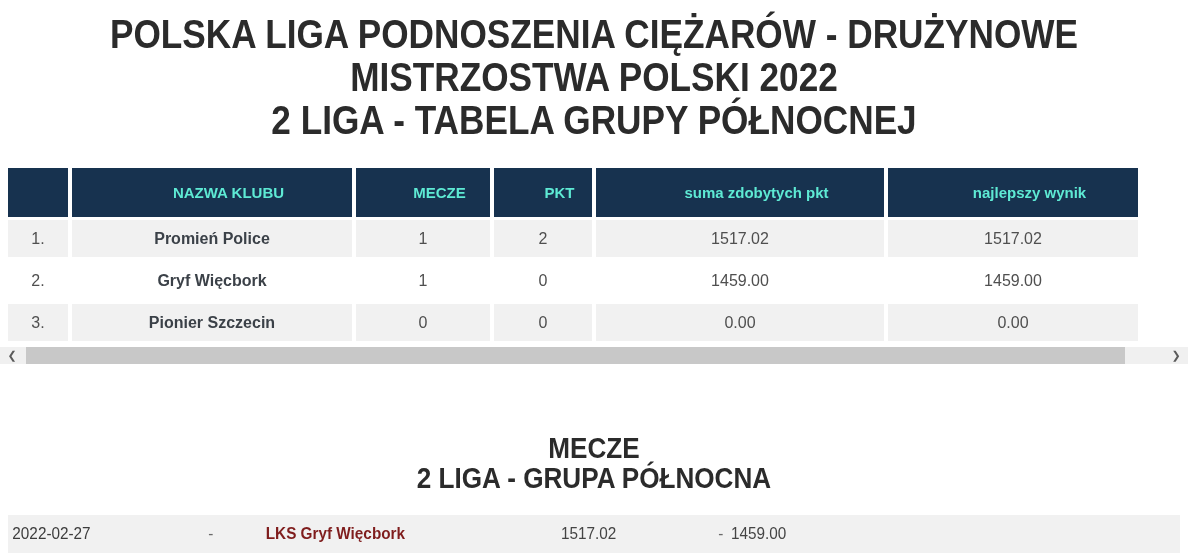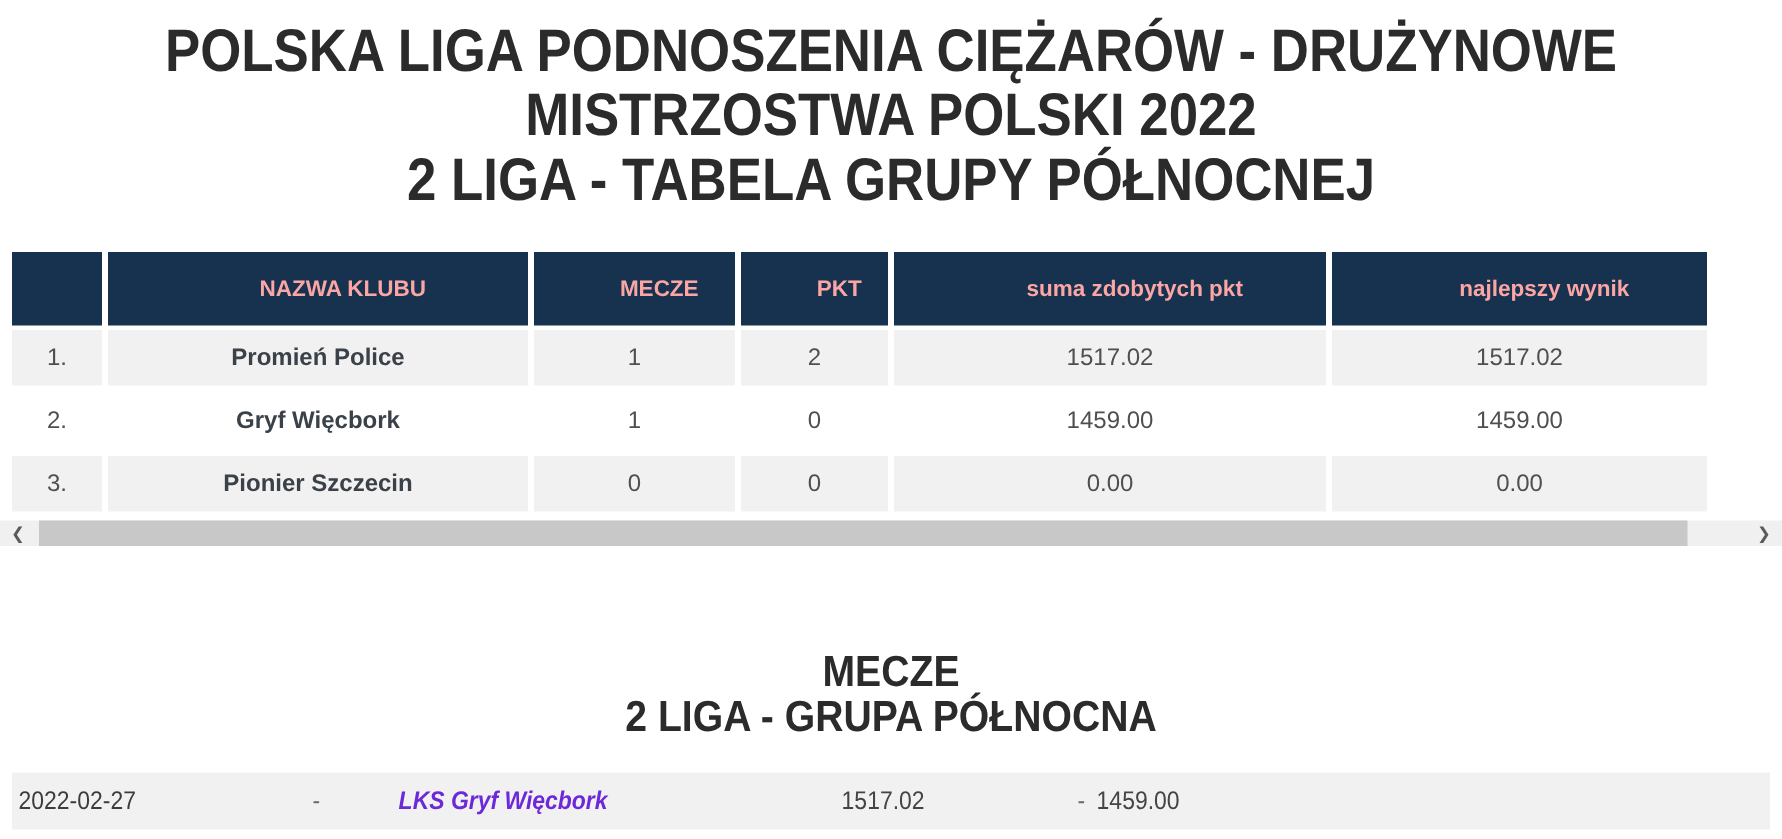--- a/index.html
+++ b/index.html
@@ -15,21 +15,21 @@
   .s-row{display:flex;gap:4px;}
   .s-row.thead{margin-bottom:3px;}
   .s-row.trow{margin-bottom:5px;}
   .cell{display:flex;align-items:center;justify-content:center;box-sizing:border-box;}
   .c0{width:60px;}
   .c1{width:280px;}
   .c2{width:134px;}
   .c3{width:98px;}
   .c4{width:288px;}
   .c5{width:250px;}
-  .thead .cell{background:#17324f;color:#fca5a5;font-weight:bold;font-size:15px;height:49px;padding-left:33px;}
+  .thead .cell{background:#17324f;color:#5eead4;font-weight:bold;font-size:15px;height:49px;padding-left:33px;}
   .trow .cell{height:37px;font-size:16px;color:#4f4f4f;background:#ffffff;}
   .trow.alt .cell{background:#f1f1f1;}
   .trow .club-cell{font-weight:bold;color:#3b4148;}
   
   .hscroll{position:relative;height:19px;margin-top:2px;}
   .sb-track{position:absolute;left:0;right:0;top:1px;height:17px;background:#f0f0f0;}
   .sb-thumb{position:absolute;left:26px;width:1099px;top:1px;height:17px;background:#c8c8c8;}
   .sb-arrow{position:absolute;top:0;height:19px;width:24px;display:flex;align-items:center;justify-content:center;
             color:#5a5a5a;font-size:11px;cursor:default;user-select:none;}
   .sb-arrow.left{left:0;}
@@ -38,21 +38,21 @@
   .mecze-heading{margin-top:68px;text-align:center;font-weight:bold;color:#2b2b2b;}
   .mecze-heading .hline{display:block;font-size:29px;line-height:30px;transform:scaleX(0.9);white-space:nowrap;}
   
   .match-row{margin:22px 8px 0 8px;height:38px;background:#f1f1f1;display:flex;align-items:center;
              font-size:17px;color:#3c3c3c;}
   .m-cell{display:flex;align-items:center;box-sizing:border-box;}
   .m-cell > span{display:inline-block;transform:scaleX(0.9);white-space:nowrap;}
   .m-date{width:200px;}
   .m-home{width:290px;font-weight:bold;color:#2e2e2e;}
   .m-dash{width:50px;color:#6a6a6a;}
-  .m-away{width:300px;font-weight:bold;color:#6d28d9;font-style:italic;}
+  .m-away{width:300px;font-weight:bold;color:#7f1d1d;}
   .m-s1{width:160px;color:#444444;}
   .m-dash2{width:10px;color:#6a6a6a;}
   .m-s2{width:160px;color:#444444;}
 </style>
 </head>
 <body>
 
 <div class="title">
   <span class="tline">POLSKA LIGA PODNOSZENIA CIĘŻARÓW - DRUŻYNOWE</span>
   <span class="tline">MISTRZOSTWA POLSKI 2022</span>

